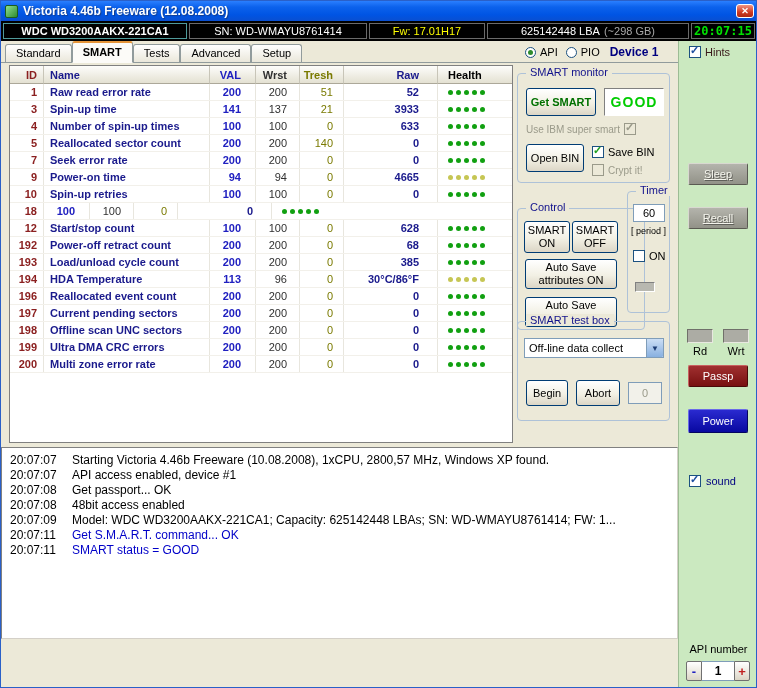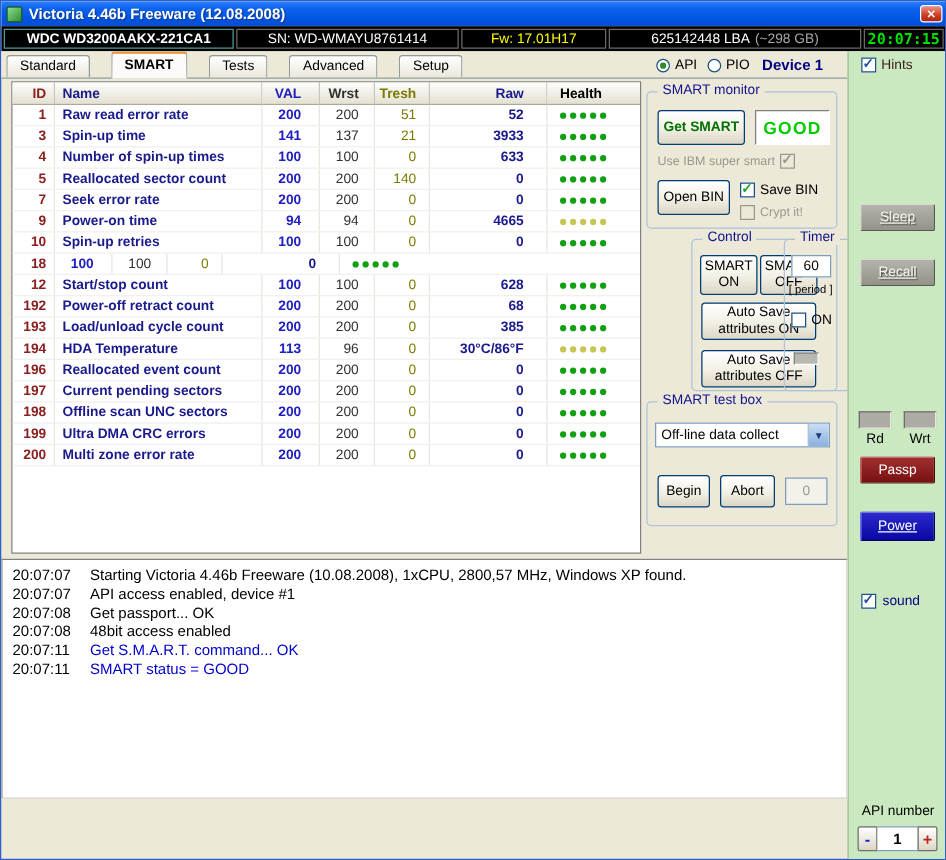--- a/index.html
+++ b/index.html
@@ -43,21 +43,21 @@
   .f-serial { left:188px; width:178px; }
   .f-fw     { left:368px; width:116px; color:#FFFF00; }
   .f-cap    { left:486px; width:202px; gap:4px; }
   .f-cap .cap-note { color:#A8A8A8; }
   .f-clock  { left:690px; width:64px; color:#00E000; font-family:"DejaVu Sans Mono", monospace; font-weight:bold; font-size:12px; }
   
   .tabbar {
     position:absolute; left:0; top:40px; width:677px; height:22px;
     background:#ECE9D8; border-bottom:1px solid #919B9C;
   }
-  .tabs { position:absolute; left:4px; bottom:0; display:flex; gap:17px; align-items:flex-end; }
+  .tabs { position:absolute; left:4px; bottom:0; display:flex; gap:0; align-items:flex-end; }
   .tab {
     padding:2px 10px 3px 10px; height:18px;
     background:linear-gradient(180deg,#FFFFFF,#EAE7DA);
     border:1px solid #919B9C; border-bottom:none;
     border-radius:3px 3px 0 0;
     font-size:11px; display:flex; align-items:center;
   }
   .tab.active {
     height:22px; background:#FCFBF8; font-weight:bold;
     border-top:2px solid #E5953A; margin-bottom:-1px;
@@ -177,21 +177,21 @@
   .passp-btn {
     left:9px; top:324px; width:60px; height:22px;
     background:linear-gradient(180deg,#A03030,#781010);
     border:1px solid; border-color:#C86060 #4A0808 #4A0808 #C86060;
     color:#fff; font-size:11px;
   }
   .power-btn {
     left:9px; top:368px; width:60px; height:24px;
     background:linear-gradient(180deg,#2A2AD0,#0808A0);
     border:1px solid; border-color:#6A6AE8 #040460 #040460 #6A6AE8;
-    color:#fff; font-size:11px; text-decoration:underline;
+    color:#fff; font-size:11px; 
   }
   .sound-row { position:absolute; left:10px; top:434px; display:flex; align-items:center; gap:5px; }
   .sound-label { color:#000080; font-size:11px; }
   .hints-row { position:absolute; left:10px; top:5px; display:flex; align-items:center; gap:4px; }
   .hints-label { font-size:11px; color:#3A1A1A; }
   .api-label { position:absolute; top:602px; width:100%; text-align:center; font-size:11px; }
   .spinner { position:absolute; left:7px; top:620px; display:flex; }
   .spin-btn {
     width:16px; height:20px; font-weight:bold; font-size:13px; line-height:1;
     background:linear-gradient(180deg,#FFFFFF,#DCD6C6);
@@ -540,21 +540,21 @@
           <span class="check">✓</span>
         </span>
       <span>Save BIN</span>
     </div>
     <div class="cb-row disabled" style="left:74px; top:90px;">
       <span class="checkbox disabled"></span>
       <span class="dim-label">Crypt it!</span>
     </div>
   </div>
 
-  <div class="group" style="left:516px; top:190px; width:128px; height:122px;margin-left:36px;">
+  <div class="group" style="left:516px; top:207px; width:128px; height:122px;">
     <span class="legend">Control</span>
     <button class="xp-btn" style="left:6px; top:12px; width:46px; height:32px;">SMART ON</button>
     <button class="xp-btn" style="left:54px; top:12px; width:46px; height:32px;">SMART OFF</button>
     <button class="xp-btn" style="left:7px; top:50px; width:92px; height:30px;">Auto Save attributes ON</button>
     <button class="xp-btn" style="left:7px; top:88px; width:92px; height:30px;">Auto Save attributes OFF</button>
   </div>
 
   <div class="group" style="left:626px; top:190px; width:43px; height:122px;">
     <span class="legend">Timer</span>
     <div class="field" style="left:5px; top:12px; width:32px; height:18px;">60</div>
@@ -616,20 +616,24 @@
         <span class="logtext">API access enabled, device #1</span>
       </div>
       <div class="logline black">
         <span class="logtime">20:07:08</span>
         <span class="logtext">Get passport... OK</span>
       </div>
       <div class="logline black">
         <span class="logtime">20:07:08</span>
         <span class="logtext">48bit access enabled</span>
       </div>
+      <div class="logline black">
+        <span class="logtime">20:07:09</span>
+        <span class="logtext">Model: WDC WD3200AAKX-221CA1; Capacity: 625142448 LBAs; SN: WD-WMAYU8761414; FW: 1...</span>
+      </div>
       <div class="logline blue">
         <span class="logtime">20:07:11</span>
         <span class="logtext">Get S.M.A.R.T. command... OK</span>
       </div>
       <div class="logline blue">
         <span class="logtime">20:07:11</span>
         <span class="logtext">SMART status = GOOD</span>
       </div>
     </div>
 

